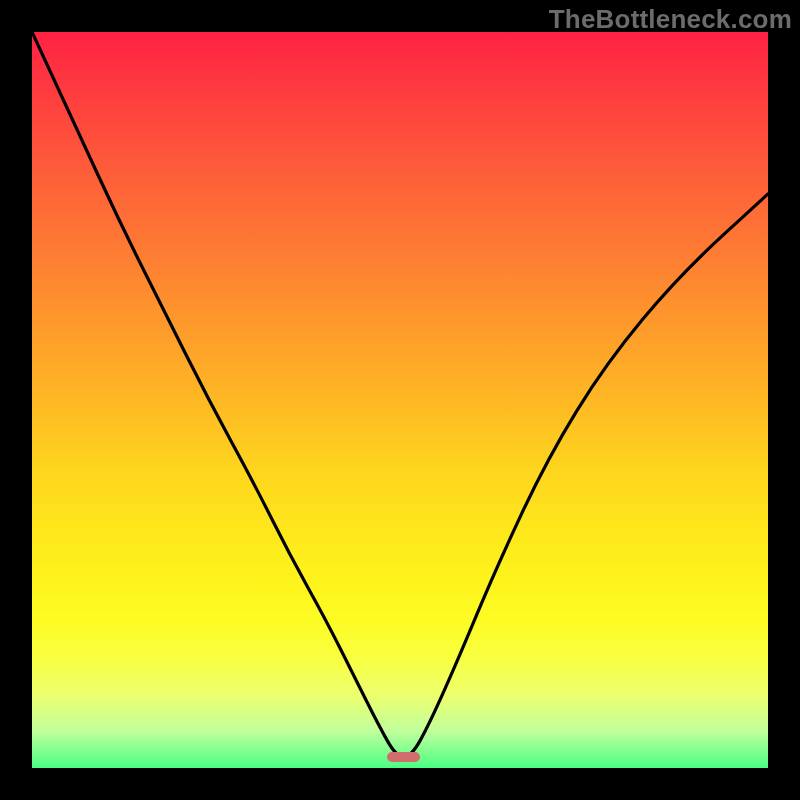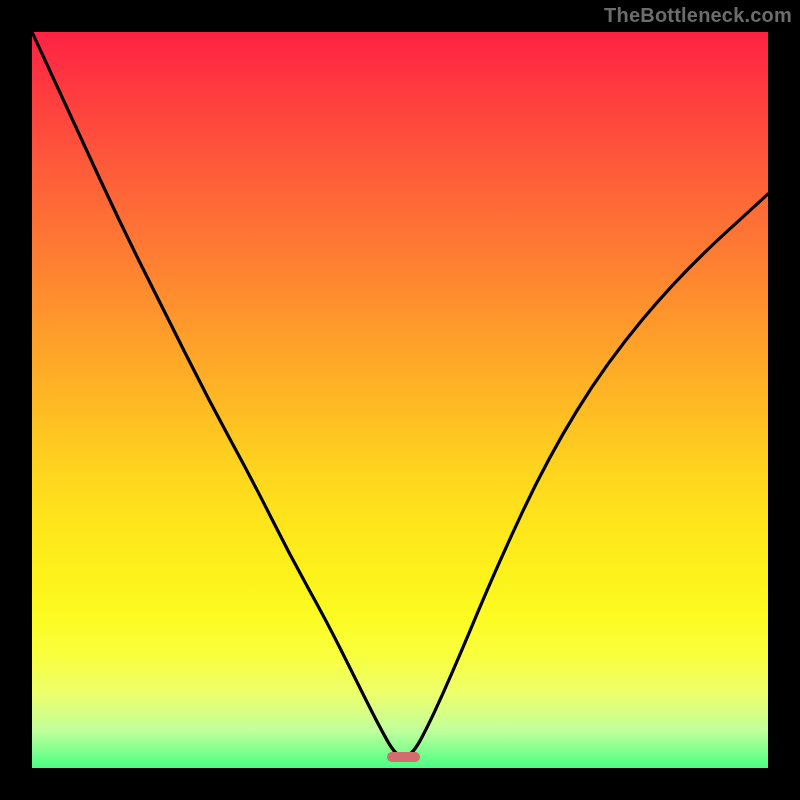--- a/index.html
+++ b/index.html
@@ -38,21 +38,21 @@
       #f8ff40 85%,
       #edff6e 90%,
       #c0ff9c 95%,
       #4aff83 100%);
   }
   .watermark {
     position: absolute;
     top: 4px;
     right: 8px;
     font-family: Arial, Helvetica, sans-serif;
-    font-size: 20px;
+    font-size: 26px;
     font-weight: 600;
     color: #6c6c6c;
     letter-spacing: 0.2px;
   }
   .marker {
     position: absolute;
     background: #d26d6d;
     border-radius: 999px;
   }
   svg.curve {

